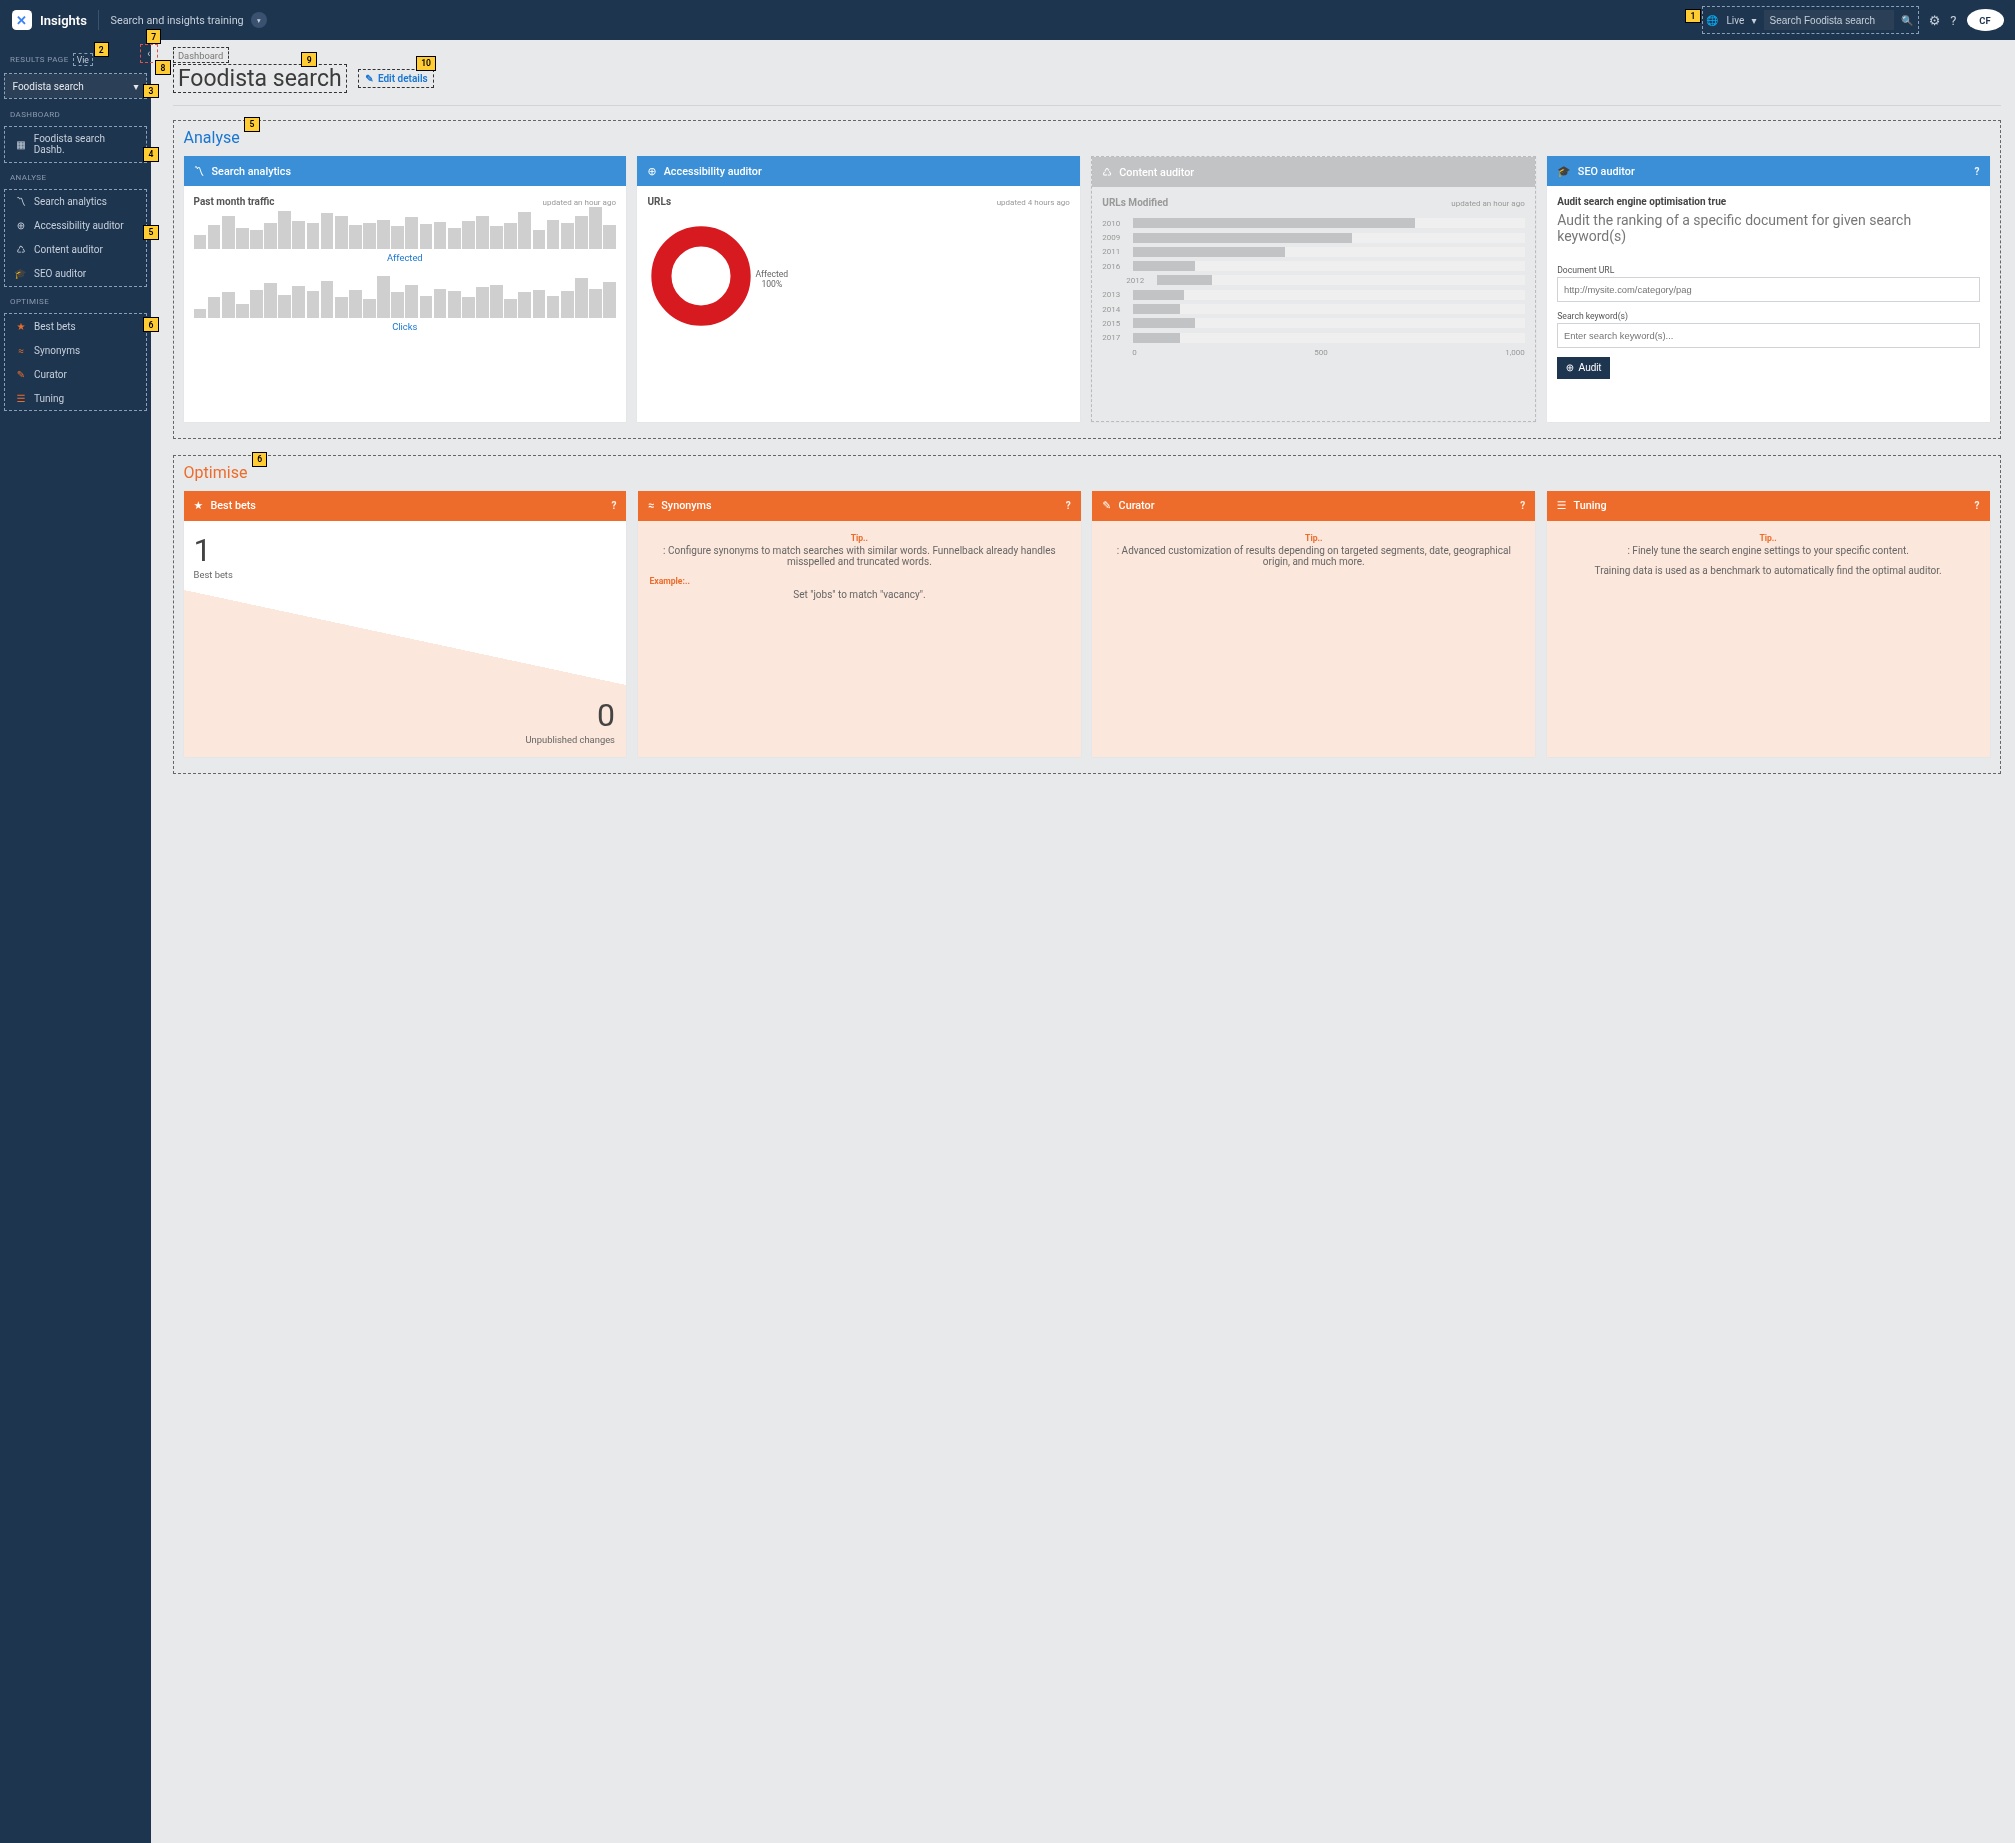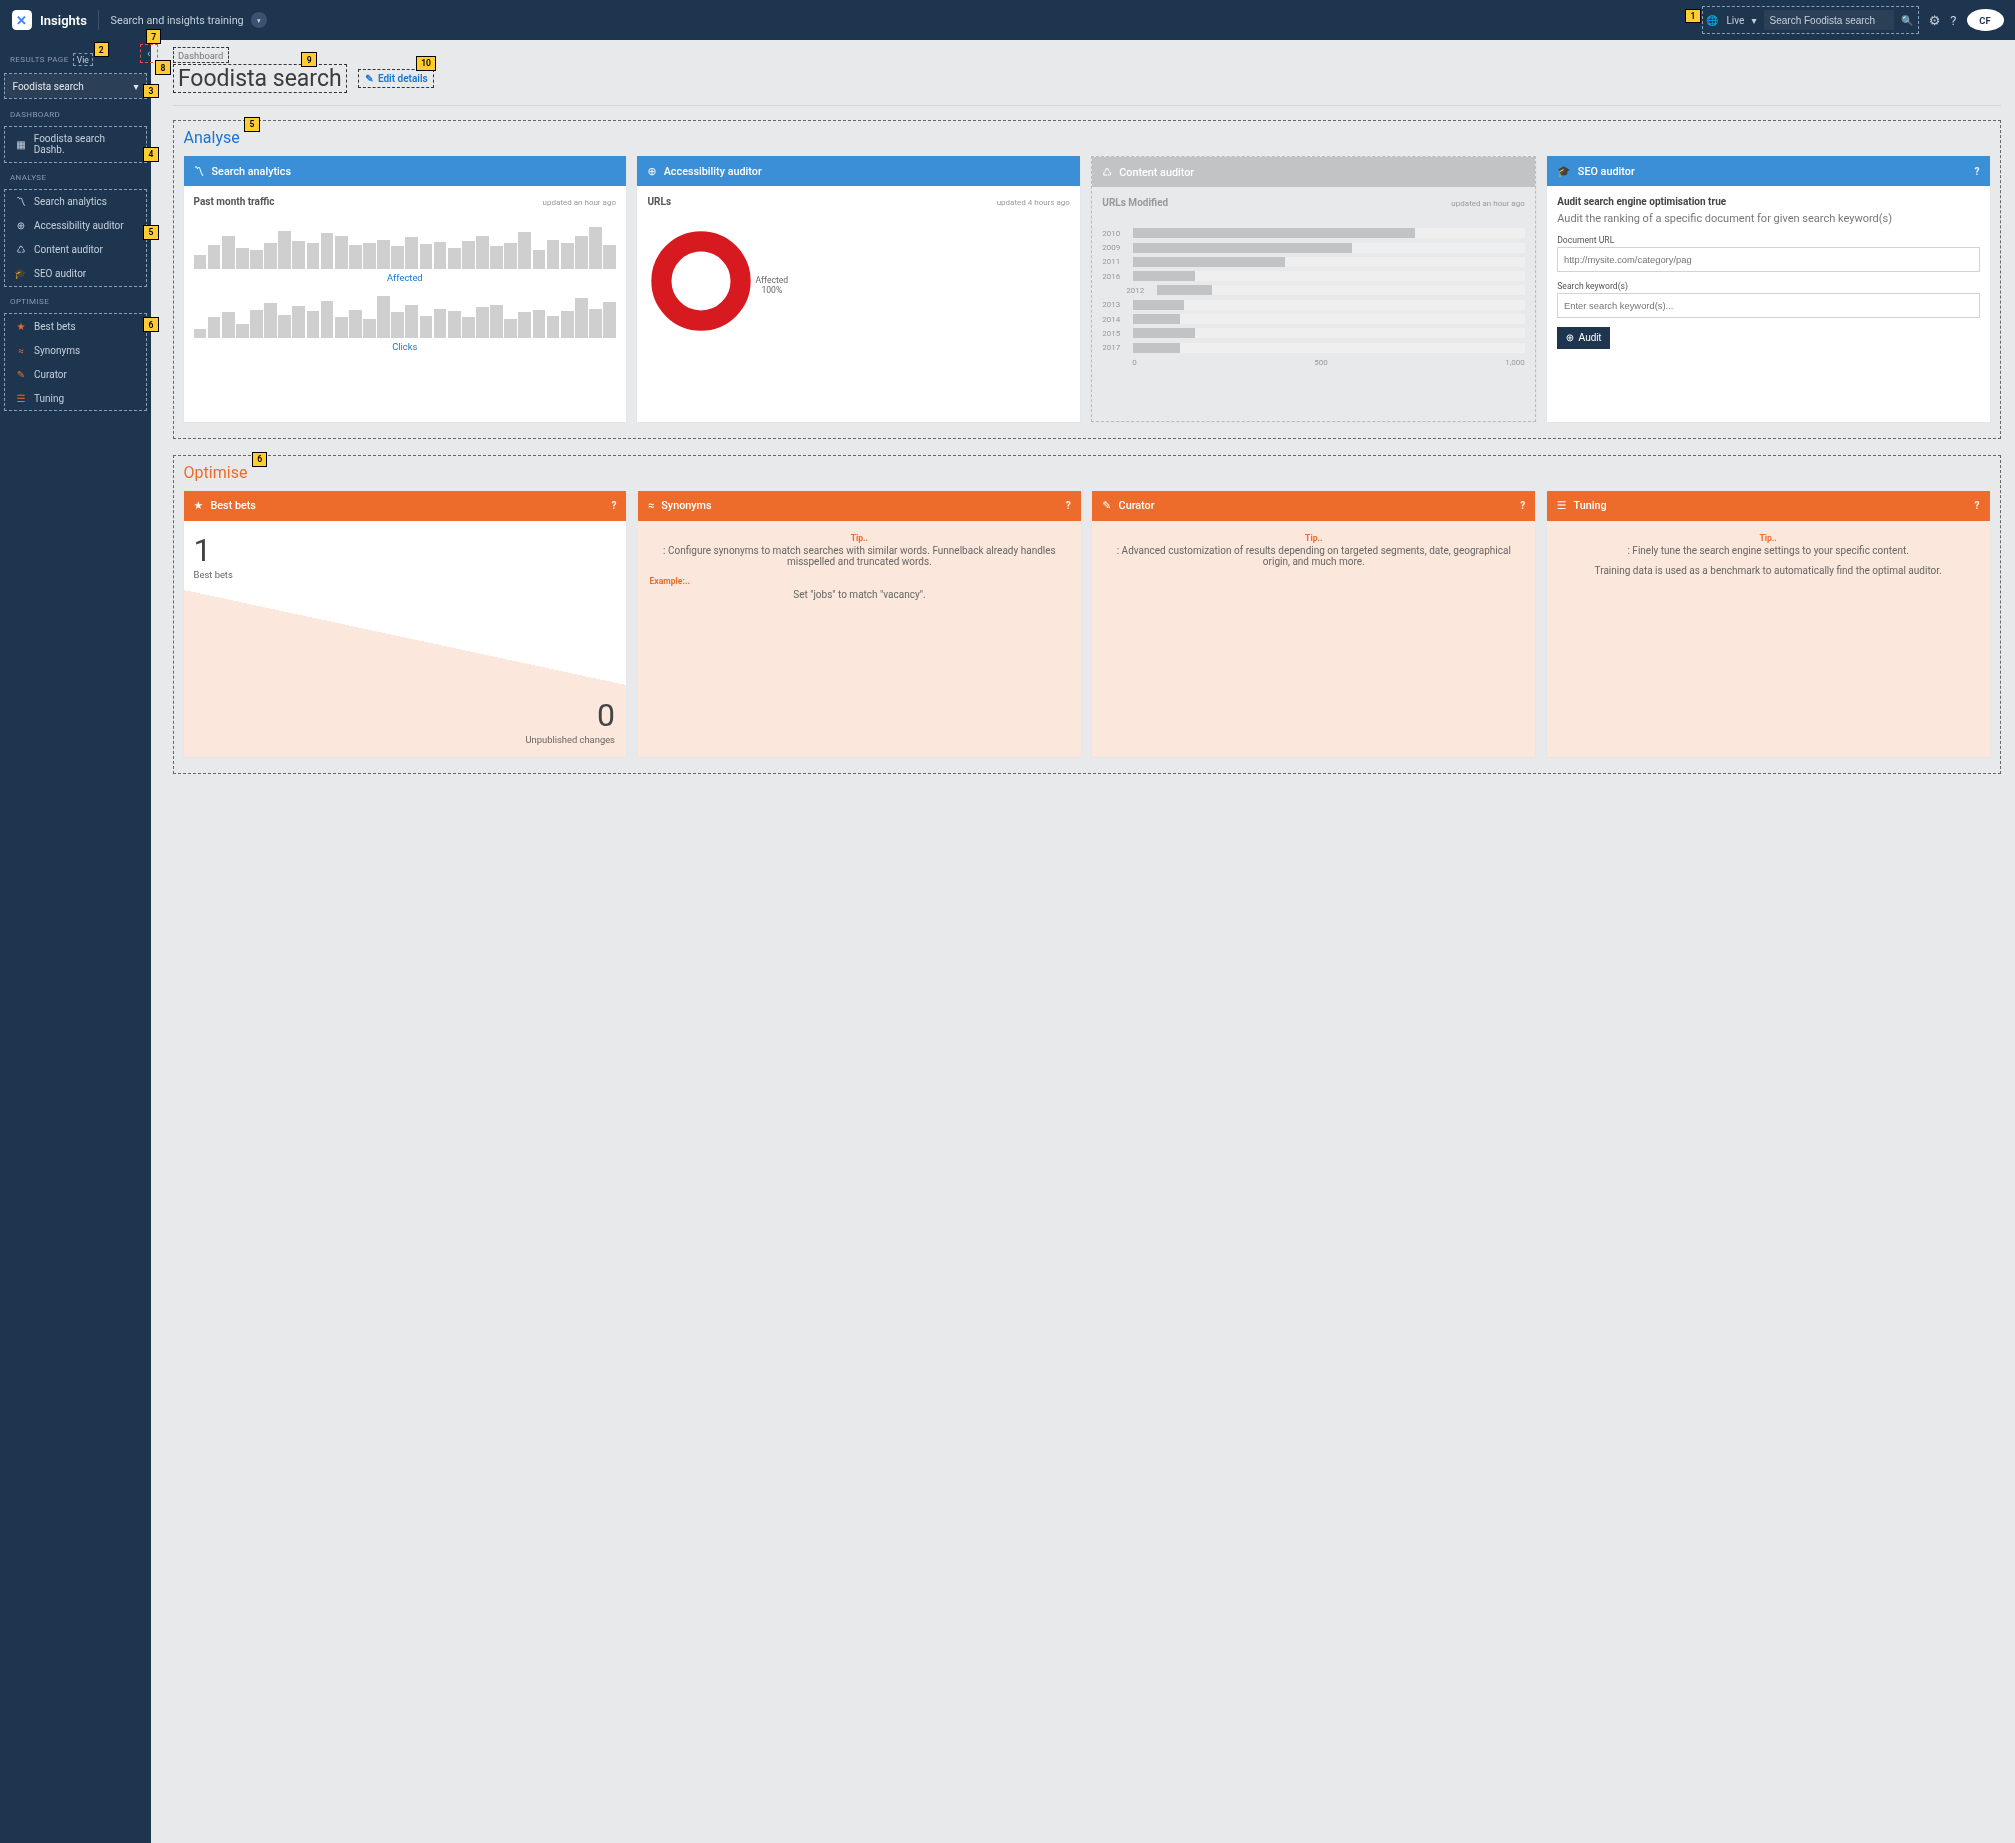--- a/index.html
+++ b/index.html
@@ -223,40 +223,40 @@
   font-size: 10.8px;
   font-weight: 500;
 }
 .card-head.blue { background: #3b8fd6; }
 .card-head.gray { background: #c2c3c5; color: #fff; }
 .card-head.orange { background: #ed6c2b; }
 .card-head .spacer { flex: 1; }
 .help-q { font-weight: 700; font-size: 10px; opacity: 0.9; }
 .card-body { padding: 10px; flex: 1; background: #fff; }
 .card.dashed .card-body { background: transparent; }
-.subhead-row { display: flex; justify-content: space-between; align-items: baseline; margin-bottom: 20px; }
+.subhead-row { display: flex; justify-content: space-between; align-items: baseline; margin-bottom: 0; }
 .subhead { font-size: 10px; font-weight: 700; color: #555; }
 .muted-small { font-size: 8px; color: #999; }
 .chart-bars {
   height: 42px;
   display: flex;
   align-items: flex-end;
   gap: 1.4px;
   margin-bottom: 2.9px;
 }
 .chart-label { text-align: center; color: #1976d2; font-size: 9.4px; margin-bottom: 13px; }
 .donut-wrap { display: flex; flex-direction: row; align-items: center; margin-top: 14.4px; }
 .donut-label { text-align: center; font-size: 8.6px; color: #666; margin-top: 7.2px; }
 .hbar-row { display: flex; align-items: center; gap: 7.2px; font-size: 8px; color: #999; margin-bottom: 4.3px; }
 .hbar-track { flex: 1; height: 10px; background: #efefef; position: relative; }
 .hbar-fill { position: absolute; left:0; top:0; bottom:0; background: #c2c3c5; }
 .axis-row { display: flex; justify-content: space-between; font-size: 8px; color: #999; margin-top: 5.8px; padding-left: 30px; }
 
 .seo-card-title { font-size: 10px; font-weight: 700; color: #444; margin-bottom: 4.3px; }
-.seo-desc { font-size: 11px; color: #777; margin-bottom: 10px; }
+.seo-desc { font-size: 14px; color: #777; margin-bottom: 21px; }
 .form-label { font-size: 8.6px; color: #555; margin-bottom: 2.9px; }
 .form-input { width: 100%; padding: 5.8px; border: 0.7px solid #d0d4d9; font-size: 9.4px; margin-bottom: 8.6px; color: #888; }
 .audit-btn { background: #1e354f; color: #fff; border: none; padding: 5.8px 8.6px; font-size: 10px; display: inline-flex; align-items: center; gap: 4.3px; cursor: pointer; }
 
 .optimise-card-body { padding: 11.5px; flex: 1; background: #fbe7db; text-align: center; position: relative; }
 .big-num { font-size: 32px; font-weight: 400; color: #444; }
 .num-label { font-size: 9.4px; color: #666; }
 .bottom-stat { margin-top: auto; text-align: right; padding: 11.5px; }
 .card-flex-col { display: flex; flex-direction: column; height: 100%; }
 .tip-label { color: #ed6c2b; font-size: 8.6px; font-weight: 700; margin-bottom: 2.9px; }

